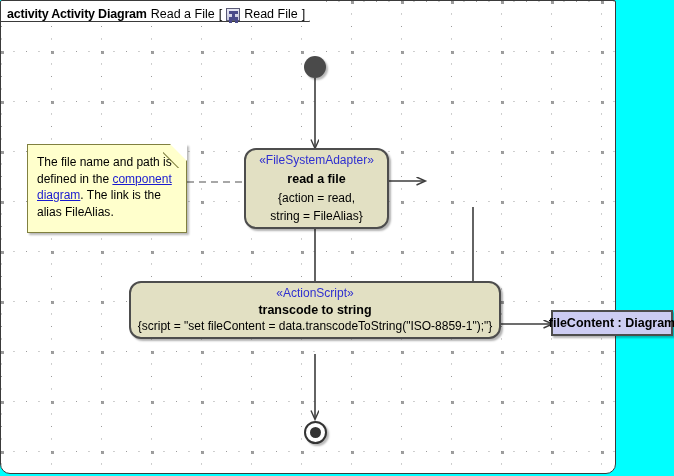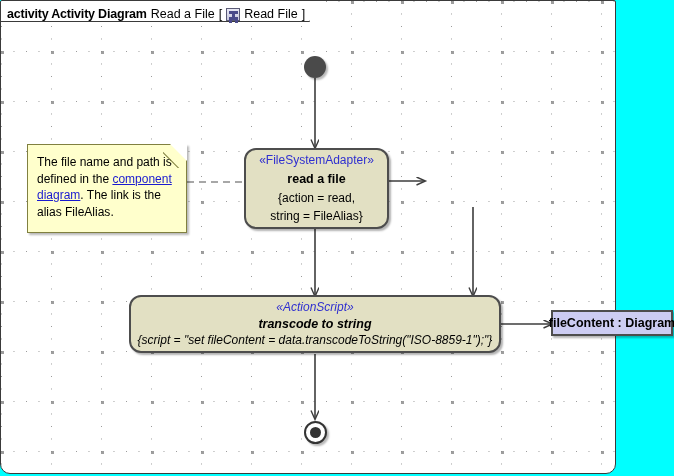--- a/index.html
+++ b/index.html
@@ -308,21 +308,21 @@
   <div id="start" style="left:303px; top:55px;"></div>
 
   <div class="node action" style="left:243px; top:147px; width:145px; height:81px;">
     <div class="stereo">«FileSystemAdapter»</div>
     <div class="nm">read a file</div>
     <div class="props">{action = read,</div>
     <div class="props">string = FileAlias}</div>
   </div>
 
 
-  <div class="node action" style="left:128px; top:294px; width:372px; height:58px;font-style:italic;">
+  <div class="node action" style="left:128px; top:280px; width:372px; height:58px;">
     <div class="stereo">«ActionScript»</div>
     <div class="nm">transcode to string</div>
     <div class="props">{script = "set fileContent = data.transcodeToString("ISO-8859-1");"}</div>
   </div>
 
   <div id="end" style="left:303px; top:420px;"></div>
 
 </div>
 
 <div class="node pinnode" style="left:551px; top:310px; width:122px; height:26px; position:absolute; z-index:30;">

